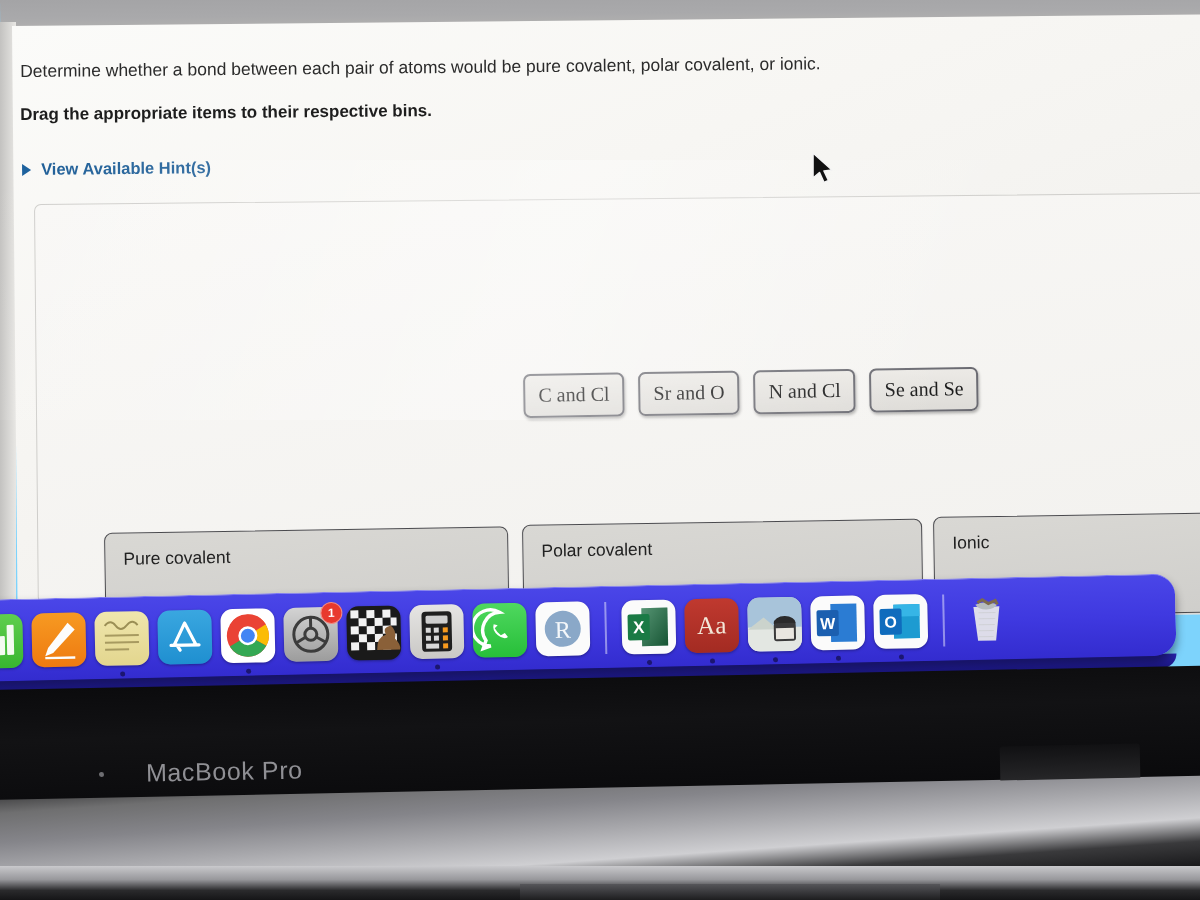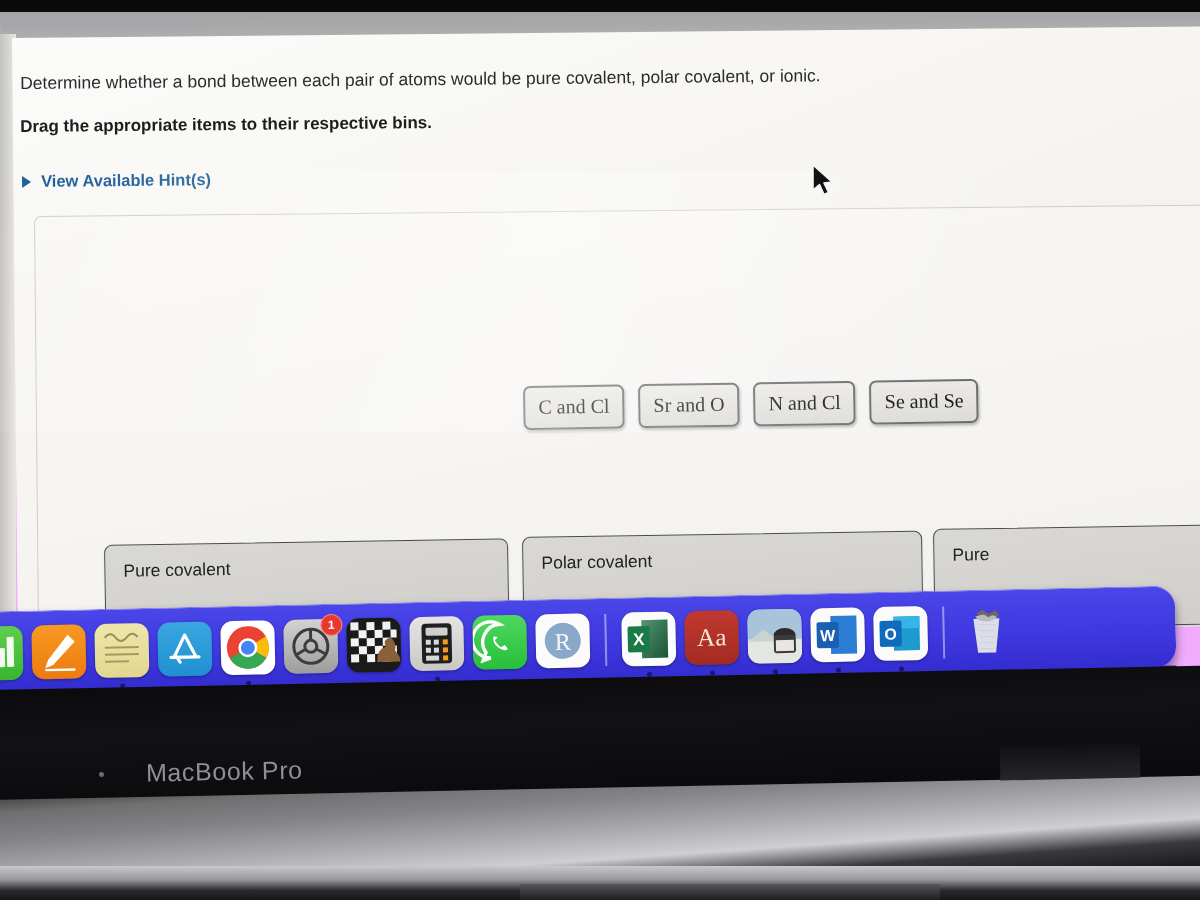--- a/index.html
+++ b/index.html
@@ -43,22 +43,22 @@
     position:absolute; left:0; top:866px; width:1200px; height:34px;
     background: linear-gradient(180deg,#c9c9cc 0%,#97979b 40%,#2a2a2c 72%,#151517 100%);
   }
   .desk-strip2 {
     position:absolute; left:520px; top:884px; width:420px; height:16px;
     background: linear-gradient(180deg,#56565a,#1d1d1f);
   }
 
   
   .screen {
-    position: absolute; left: 0; top: 12px; width: 1200px; height: 700px;
-    background: #f0abfc;
+    position: absolute; left: 0; top: 0; width: 1200px; height: 700px;
+    background: #7dd3fc;
     overflow: hidden;
   }
   .screen-top-band {
     position: absolute; left: 0; top: 0; width: 1200px; height: 34px;
     background: linear-gradient(180deg,#a4a4a6 0%, #a9a9ab 55%, #b4b3b1 100%);
     transform: rotate(-0.5deg); transform-origin: left top;
   }
   .screen-left-strip {
     position:absolute; left:0; top:22px; width:16px; height:600px;
     background: linear-gradient(90deg,#c3c2c0,#e8e7e4);
@@ -237,21 +237,21 @@
       <div class="drag-item">Se and Se</div>
     </div>
 
     <div class="bin" id="bin-pure">
       <span class="bin-label">Pure covalent</span>
     </div>
     <div class="bin" id="bin-polar">
       <span class="bin-label">Polar covalent</span>
     </div>
     <div class="bin" id="bin-ionic">
-      <span class="bin-label">Pure</span>
+      <span class="bin-label">Ionic</span>
     </div>
 
     <div class="glare"></div>
 
     <svg class="cursor" viewBox="0 0 26 34">
       <path d="M3 1 L3 26 L9.5 20.5 L14 30.5 L18.5 28.5 L14 19 L22 18 Z" fill="#111" stroke="#f4f4f4" stroke-width="1.6" stroke-linejoin="round"></path>
     </svg>
 
     <div class="dock-wrap">
       <div class="dock-shadow"></div>

